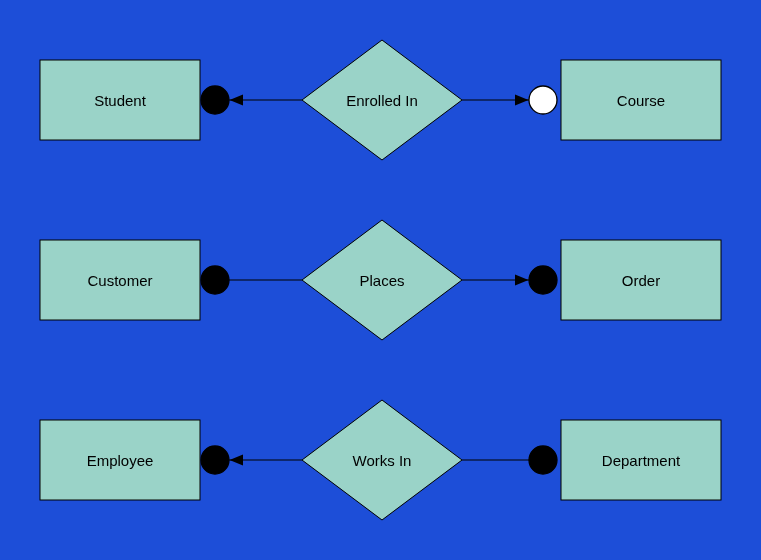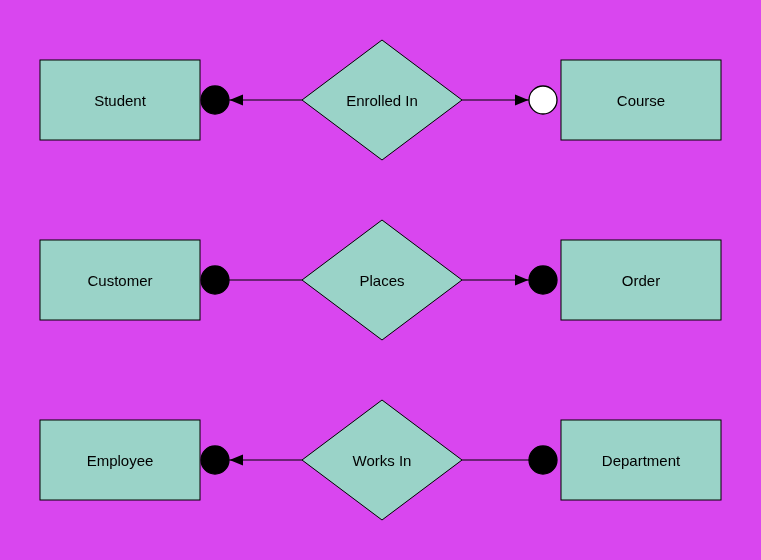--- a/index.html
+++ b/index.html
@@ -8,21 +8,21 @@
     background: #ffffff;
     width: 761px;
     height: 560px;
     overflow: hidden;
     font-family: "Liberation Sans", sans-serif;
   }
   #canvas-wrap {
     position: relative;
     width: 761px;
     height: 560px;
-    background: #d946ef;
+    background: #1d4ed8;
   }
   svg text {
     font-family: "Liberation Sans", sans-serif;
     font-size: 15px;
     fill: #000000;
   }
 </style>
 </head>
 <body>
 

